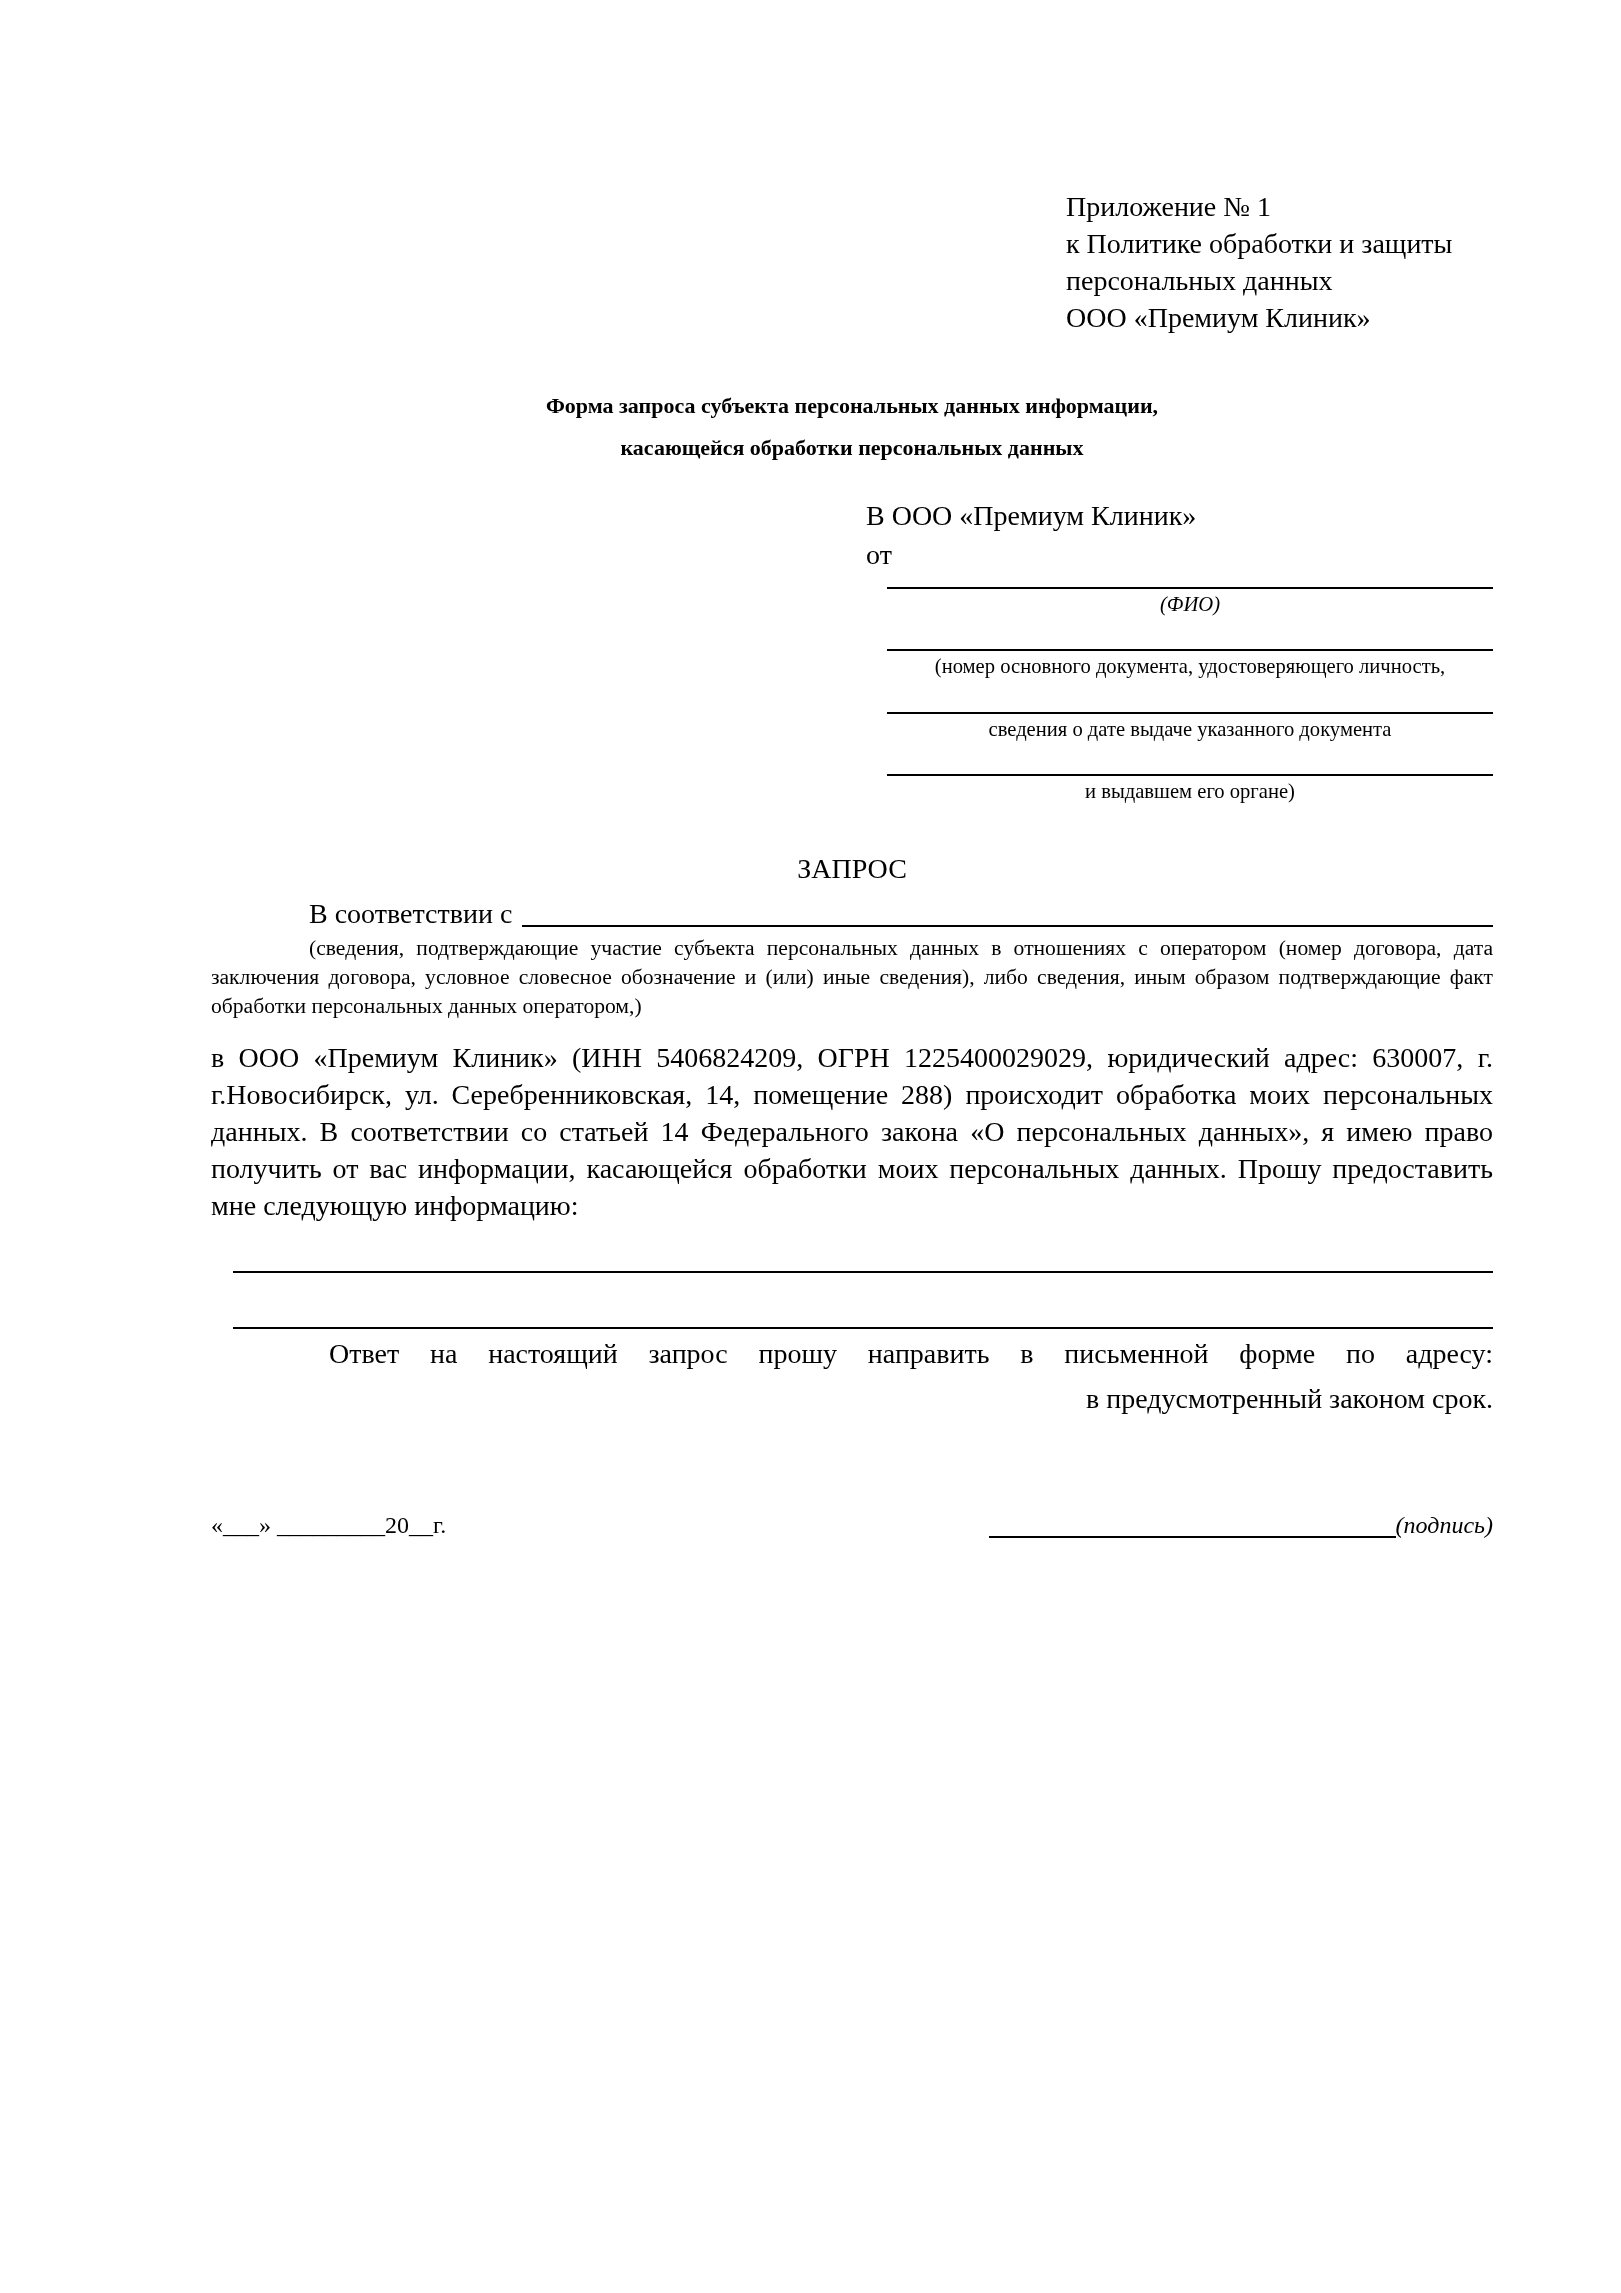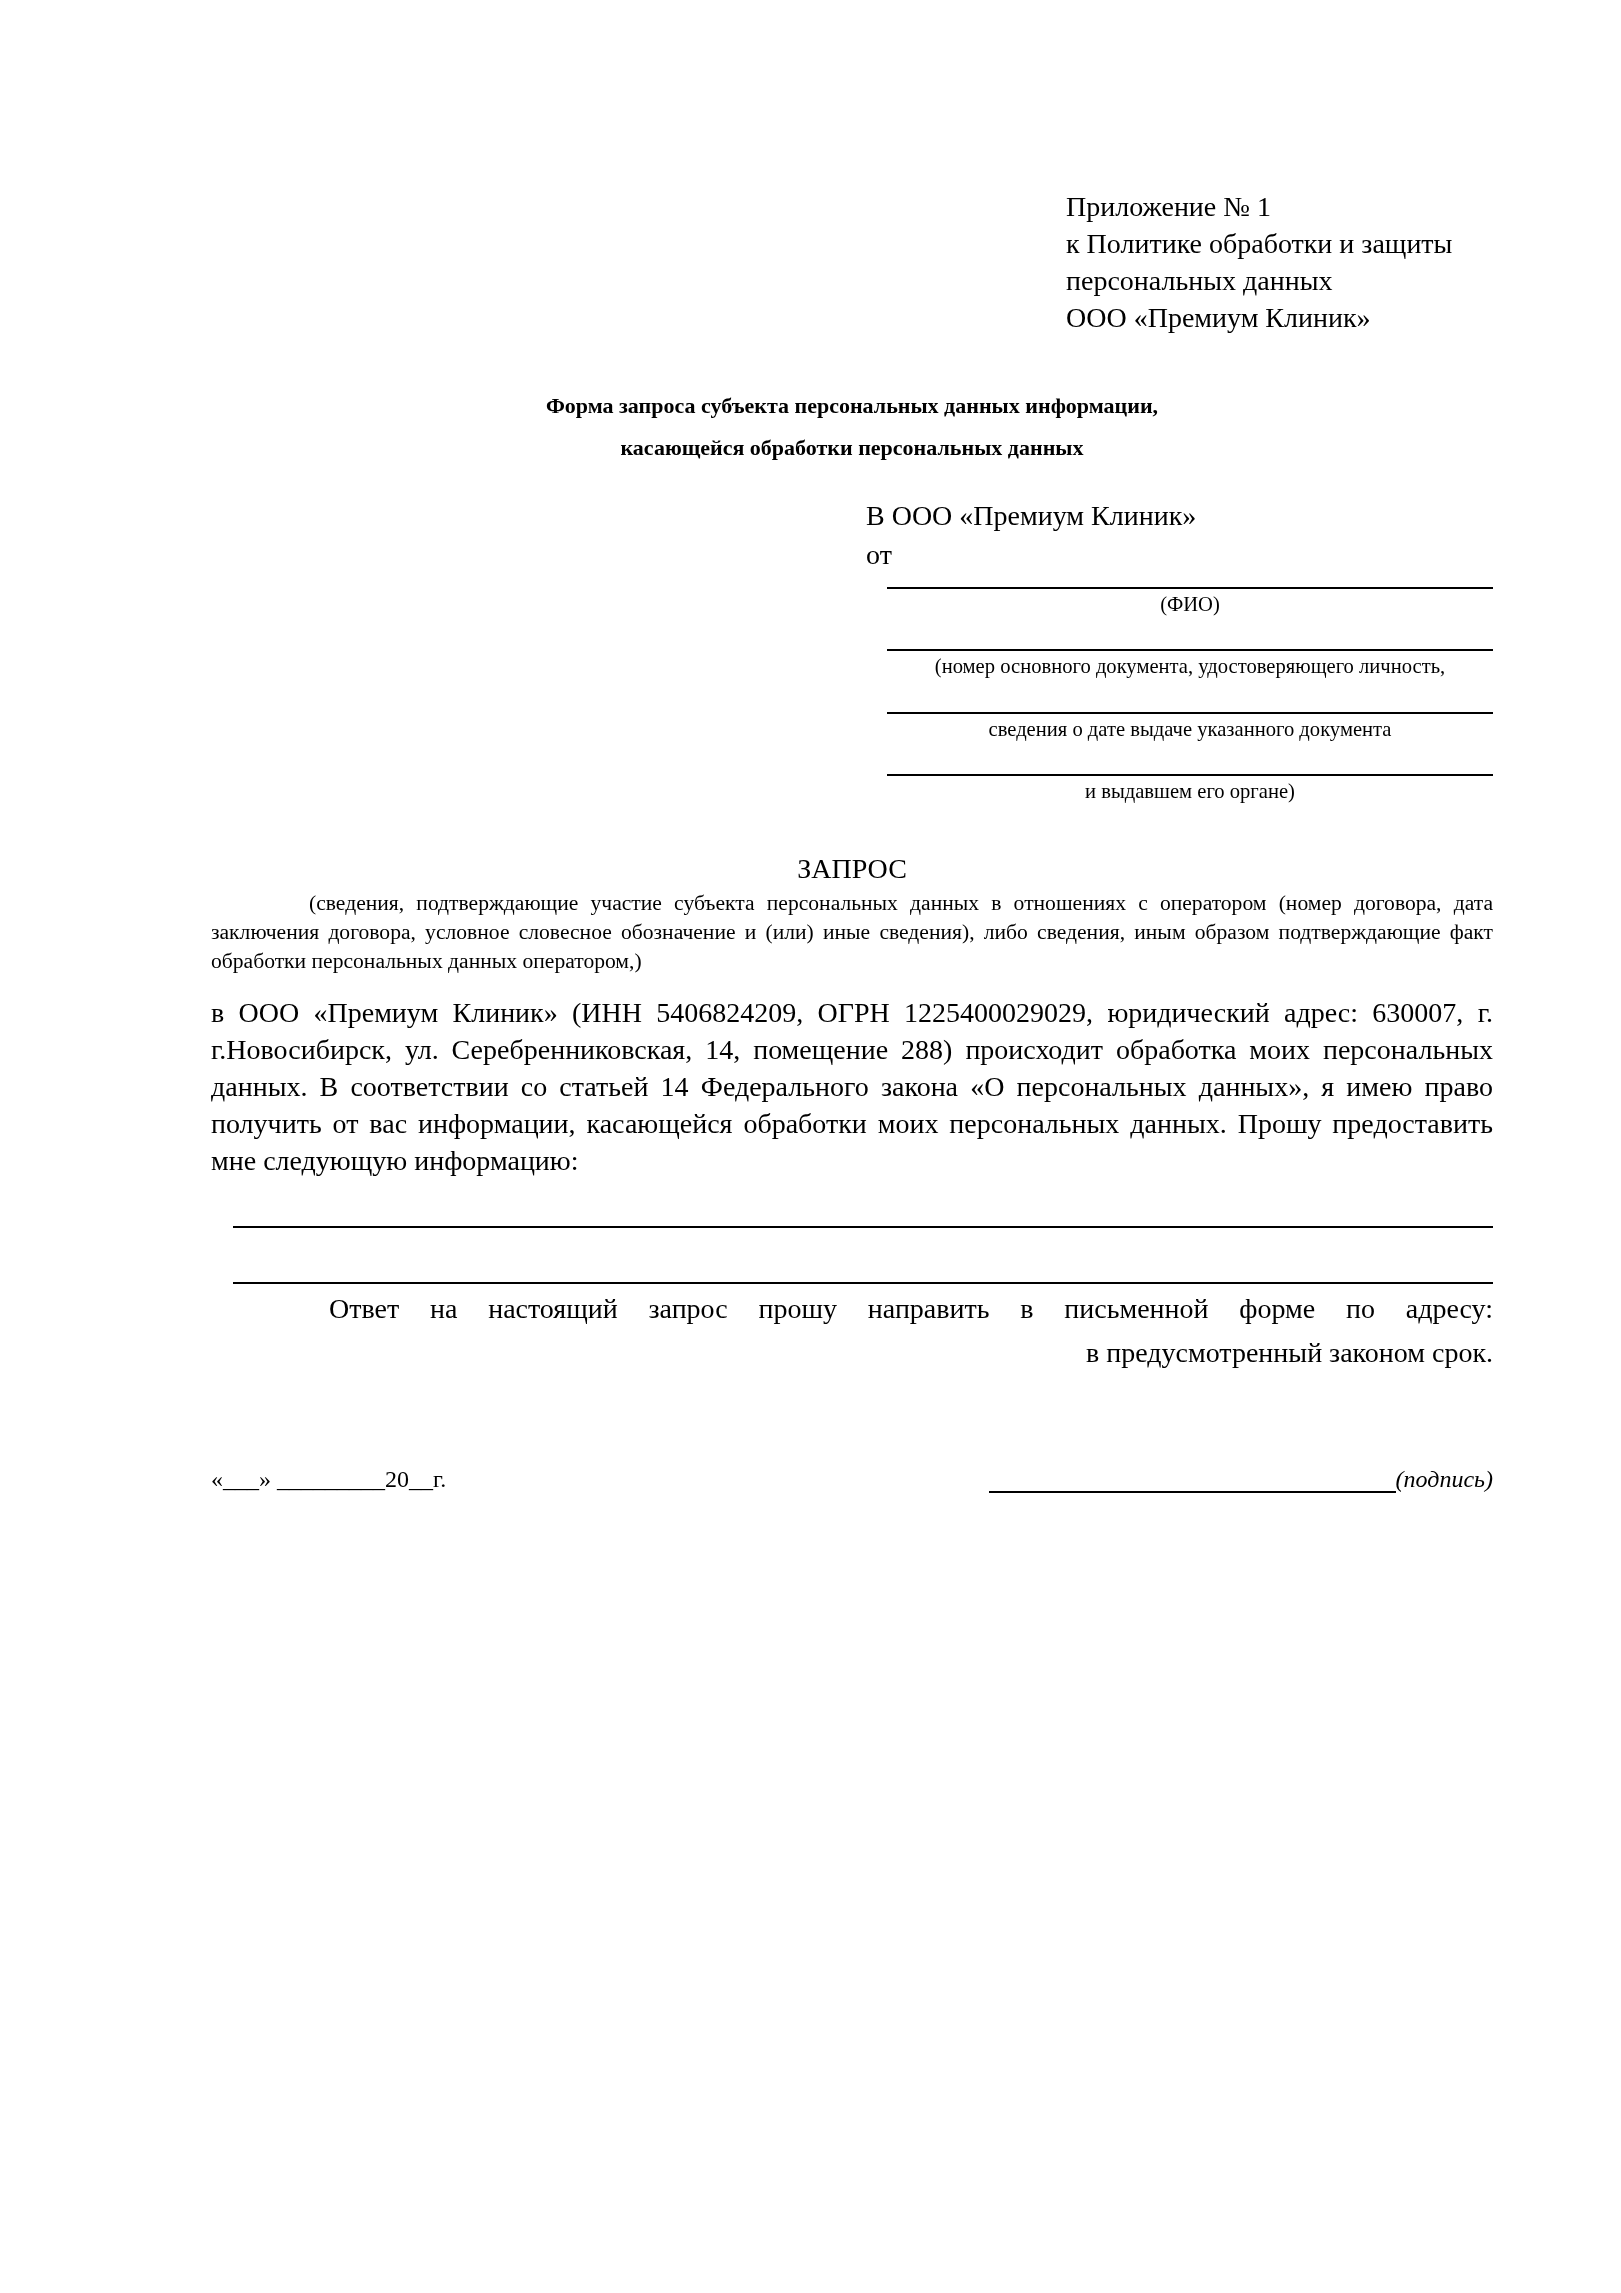--- a/index.html
+++ b/index.html
@@ -28,21 +28,21 @@
     line-height: 42px;
   }
   .addressee {
     margin-top: 27.4px;
     margin-left: 655px;
     font-size: 28px;
     line-height: 39px;
   }
   .fields { margin-left: 676px; width: 606px; }
   .field { margin-top: 32px; }
-  .field.first { margin-top: 12.7px; }
+  .field.first { margin-top: 12.7px; font-style: italic; }
   .u-line { height: 0; border-bottom: 2.5px solid #000; }
   .field .caption {
     text-align: center;
     font-size: 20.6px;
     line-height: 25.5px;
     margin-top: 2.9px;
   }
   .request-heading {
     margin-top: 45px;
     text-align: center;
@@ -138,20 +138,24 @@
       <div class="caption">сведения о дате выдаче указанного документа</div>
     </div>
     <div class="field">
       <div class="u-line"></div>
       <div class="caption">и выдавшем его органе)</div>
     </div>
   </div>
 
   <div class="request-heading">ЗАПРОС</div>
 
+  <div class="intro">
+    <span class="prefix">В соответствии с</span>
+    <span class="fill-line"></span>
+  </div>
 
   <div class="fine-print">(сведения, подтверждающие участие субъекта персональных данных в отношениях с оператором (номер договора, дата заключения договора, условное словесное обозначение и (или) иные сведения), либо сведения, иным образом подтверждающие факт обработки персональных данных оператором,)</div>
 
   <div class="body-text">в ООО «Премиум Клиник» (ИНН 5406824209, ОГРН 1225400029029, юридический адрес: 630007, г. г.Новосибирск, ул. Серебренниковская, 14, помещение 288) происходит обработка моих персональных данных. В соответствии со статьей 14 Федерального закона «О персональных данных», я имею право получить от вас информации, касающейся обработки моих персональных данных. Прошу предоставить мне следующую информацию:</div>
 
   <div class="blank-line u-line"></div>
   <div class="blank-line u-line second"></div>
 
   <div class="reply-line1">Ответ на настоящий запрос прошу направить в письменной форме по адресу:</div>
   <div class="reply-line2">

